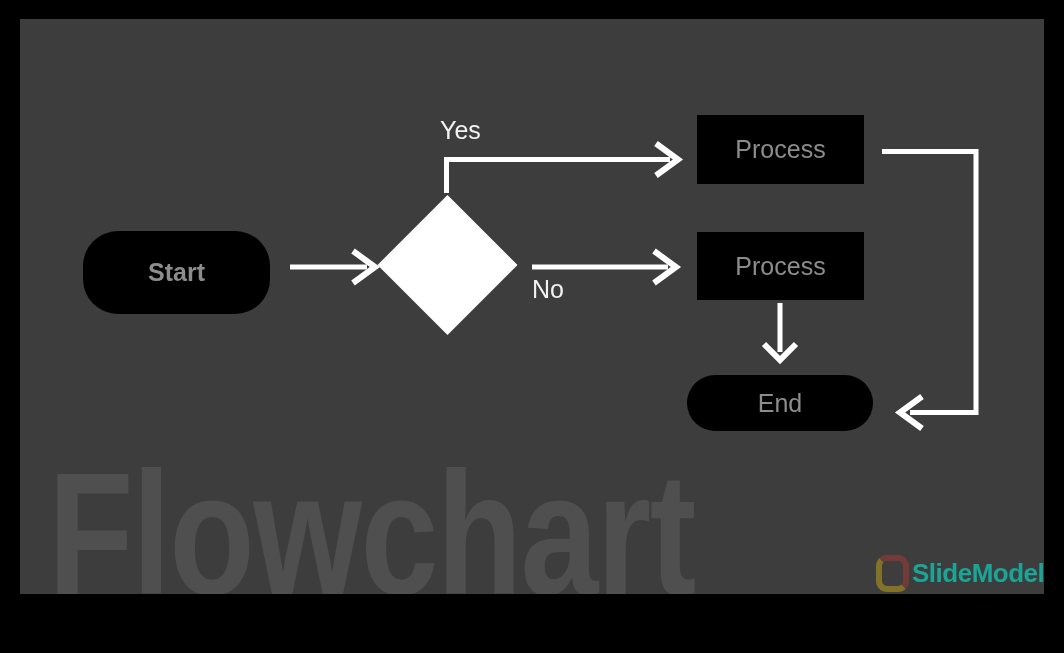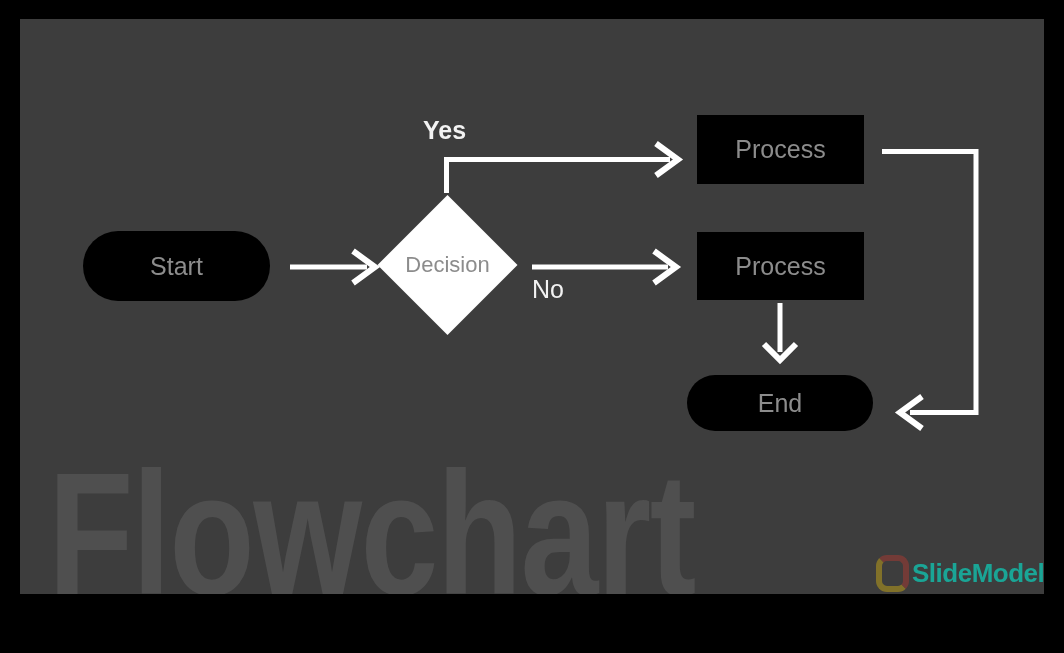--- a/index.html
+++ b/index.html
@@ -16,33 +16,33 @@
     font-size:175px;font-weight:bold;line-height:1;letter-spacing:-2px;
     color:#4f4f4f;transform:scaleX(0.8);transform-origin:left top;
     white-space:nowrap;user-select:none;
   }
   .connector-layer{position:absolute;left:0;top:0;width:1024px;height:575px;}
   .node{
     position:absolute;display:flex;align-items:center;justify-content:center;
     background:#000000;color:#8c8c8c;
   }
   .node .lbl{font-size:25px;color:#8c8c8c;}
-  .pill-start{left:63px;top:212px;width:187px;height:70px;border-radius:35px;}
+  .pill-start{left:63px;top:212px;width:187px;height:83px;border-radius:35px;font-weight:bold;}
   .proc-top{left:677px;top:96px;width:167px;height:69px;}
   .proc-mid{left:677px;top:213px;width:167px;height:68px;}
   .pill-end{left:667px;top:356px;width:186px;height:56px;border-radius:36px;}
   .diamond-label{
     position:absolute;left:357px;top:232px;width:141px;height:28px;
     display:flex;align-items:center;justify-content:center;
     font-size:22px;color:#8c8c8c;
   }
   .edge-label{
     position:absolute;color:#f2f2f2;font-size:25px;line-height:1;white-space:nowrap;
   }
-  .edge-yes{left:403px;top:99px;font-weight:bold;}
+  .edge-yes{left:420px;top:99px;}
   .edge-no{left:512px;top:258px;text-align:right;}
   .brand{
     position:absolute;left:856px;top:534px;height:40px;
     display:flex;align-items:center;opacity:0.85;
   }
   .brand-ring{
     width:21px;height:25px;border:6px solid;
     border-color:#7d3b37 #7d3b37 #8d7b26 #8d7b26;
     border-radius:11px;margin-right:3px;
   }
@@ -88,21 +88,20 @@
         <polyline class="head" points="744,325 760,341 776,325"></polyline>
       </g>
 
       <polygon class="diamond" points="427.5,176 497.5,246 427.5,316 357.5,246"></polygon>
     </svg>
 
     <div class="node pill-start">
       <span class="lbl">Start</span>
     </div>
 
-    <div class="diamond-label">Decision</div>
 
     <div class="node proc-top">
       <span class="lbl">Process</span>
     </div>
 
     <div class="node proc-mid">
       <span class="lbl">Process</span>
     </div>
 
     <div class="node pill-end">

